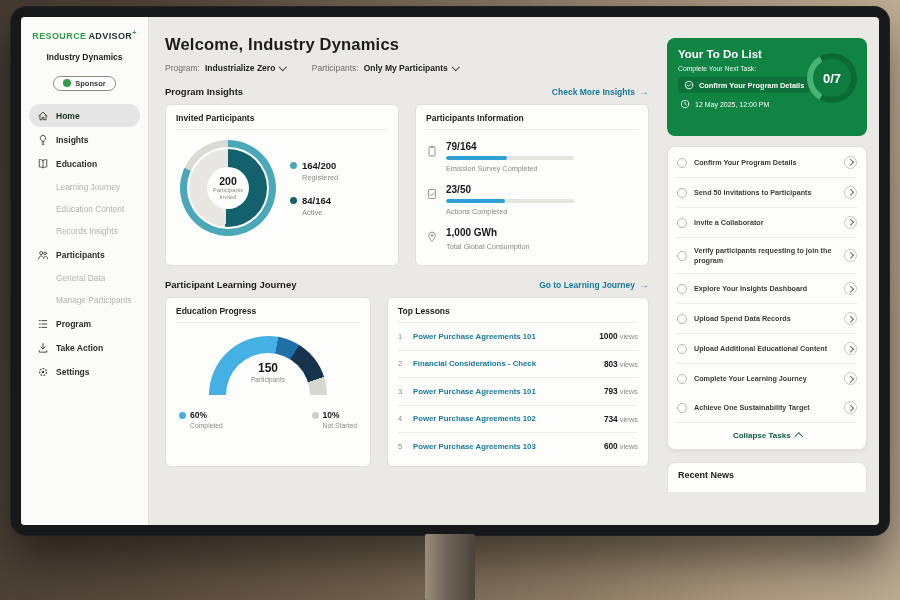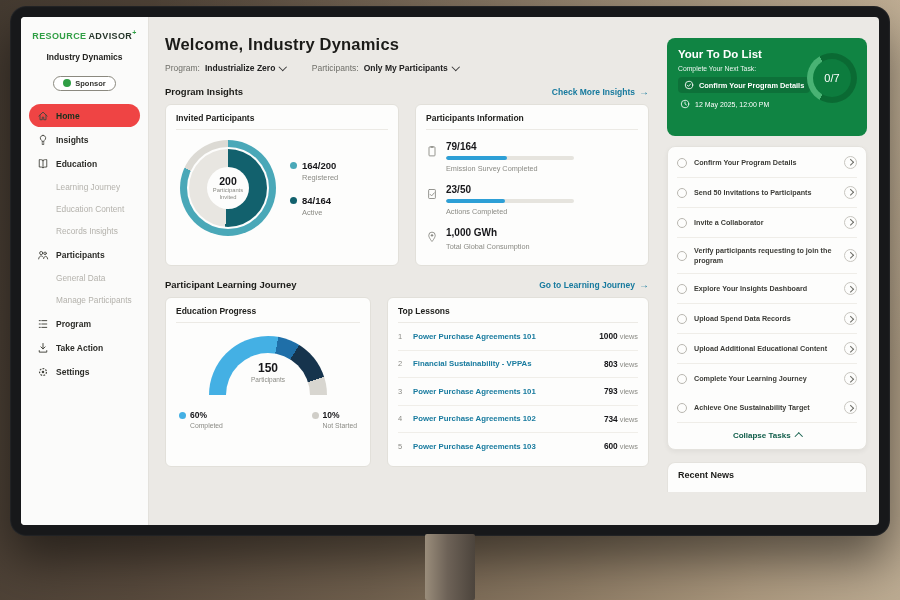--- a/index.html
+++ b/index.html
@@ -22,21 +22,21 @@
   .lg-dark{color:#27362b;margin-left:2px;}
   .lg-plus{color:#2f9e44;font-size:7px;vertical-align:super;}
   .org{margin-top:11px;text-align:center;font-size:8.5px;font-weight:bold;color:#232320;}
   .badge-wrap{text-align:center;margin-top:11px;}
   .badge{display:inline-flex;align-items:center;gap:4px;background:#fff;border:1px solid #8b897f;border-radius:10px;
     padding:2px 9px;font-size:7.5px;font-weight:bold;color:#33332f;cursor:pointer;font-family:inherit;}
   .badge-dot{width:8px;height:8px;border-radius:50%;background:#2f9e44;display:inline-block;}
   nav{margin-top:13px;}
   .nav-item{display:flex;align-items:center;gap:7px;height:23px;margin:1px 8px;padding:0 8px;font-size:8.5px;
     font-weight:bold;color:#2c2c28;border-radius:12px;cursor:pointer;}
-  .nav-item.active{background:#ef4444;color:#17311c;}
+  .nav-item.active{background:#e5e5e5;color:#17311c;}
   .nav-ico{width:12px;height:12px;color:#46463f;display:flex;flex:none;}
   .nav-ico svg{width:12px;height:12px;}
   .nav-sub{display:flex;align-items:center;height:22px;margin:0 8px;padding:0 8px 0 27px;font-size:8.3px;
     color:#b4b2ac;cursor:pointer;}
 
   
   .main{flex:1;padding:12px 12px 0 16px;box-sizing:border-box;min-width:0;}
   h1{margin:6px 0 0;font-size:16.5px;color:#1b1b18;letter-spacing:.2px;font-weight:bold;}
   .filters{display:flex;gap:26px;margin-top:9px;align-items:center;}
   .filter{display:flex;align-items:center;gap:5px;font-size:8.5px;}
@@ -111,21 +111,21 @@
   .todo-sub{font-size:6.8px;opacity:.92;margin-top:5px;}
   .todo-next{display:flex;align-items:center;gap:5px;margin-top:5px;background:rgba(0,0,0,.14);border-radius:4px;
     padding:3px 6px;width:fit-content;max-width:132px;font-size:7.4px;font-weight:bold;}
   .todo-date{display:flex;align-items:center;gap:5px;margin-top:6px;font-size:7px;padding-left:2px;}
   .ico-w{width:10px;height:10px;color:#fff;display:flex;flex:none;}
   .ico-w svg{width:10px;height:10px;}
   .todo-ring{position:absolute;right:10px;top:15px;width:50px;height:50px;border-radius:50%;
     background:conic-gradient(from 210deg,#49b374 0 120deg,#0a6a33 120deg 360deg);
     display:flex;align-items:center;justify-content:center;}
   .todo-ring-in{width:38px;height:38px;border-radius:50%;background:#0d7c3e;display:flex;align-items:center;
-    justify-content:center;font-size:11px;font-weight:normal;color:#fff;}
+    justify-content:center;font-size:13px;font-weight:bold;color:#fff;}
   .tasks-card{background:#fdfdfc;border:1px solid #e4e2dd;border-radius:8px;margin-top:10px;padding:1px 9px;
     box-shadow:0 2px 5px rgba(0,0,0,.05);}
   .task-row{display:flex;align-items:center;gap:7px;padding:8px 0;border-bottom:1px solid #efede8;cursor:pointer;}
   .task-cb{width:10px;height:10px;min-width:10px;border:1.2px solid #b9b7b0;border-radius:50%;box-sizing:border-box;}
   .task-label{flex:1;font-size:7.2px;font-weight:bold;color:#3c3c37;line-height:1.35;}
   .task-go{width:13px;height:13px;min-width:13px;border:1px solid #c8c6c0;border-radius:50%;display:flex;
     align-items:center;justify-content:center;box-sizing:border-box;}
   .task-go .chev{width:3.5px;height:3.5px;border-color:#6e6e68;margin-left:-1px;}
   .collapse{display:flex;align-items:center;gap:5px;justify-content:center;width:100%;padding:8px 0;background:none;
     border:none;font-size:8px;font-weight:bold;color:#0f5d49;cursor:pointer;font-family:inherit;}
@@ -382,21 +382,21 @@
 
           <section class="card c-lessons">
             <div class="card-title">Top Lessons</div>
             <div class="lesson-row">
               <span class="l-rank">1</span>
               <span class="l-title">Power Purchase Agreements 101</span>
               <span class="l-views"><span class="lv-num">1000</span> <span>views</span></span>
             </div>
             <div class="lesson-row">
               <span class="l-rank">2</span>
-              <span class="l-title">Financial Sustainability - VPPAs</span>
+              <span class="l-title">Financial Considerations - Check</span>
               <span class="l-views"><span class="lv-num">803</span> <span>views</span></span>
             </div>
             <div class="lesson-row">
               <span class="l-rank">3</span>
               <span class="l-title">Power Purchase Agreements 101</span>
               <span class="l-views"><span class="lv-num">793</span> <span>views</span></span>
             </div>
             <div class="lesson-row">
               <span class="l-rank">4</span>
               <span class="l-title">Power Purchase Agreements 102</span>

